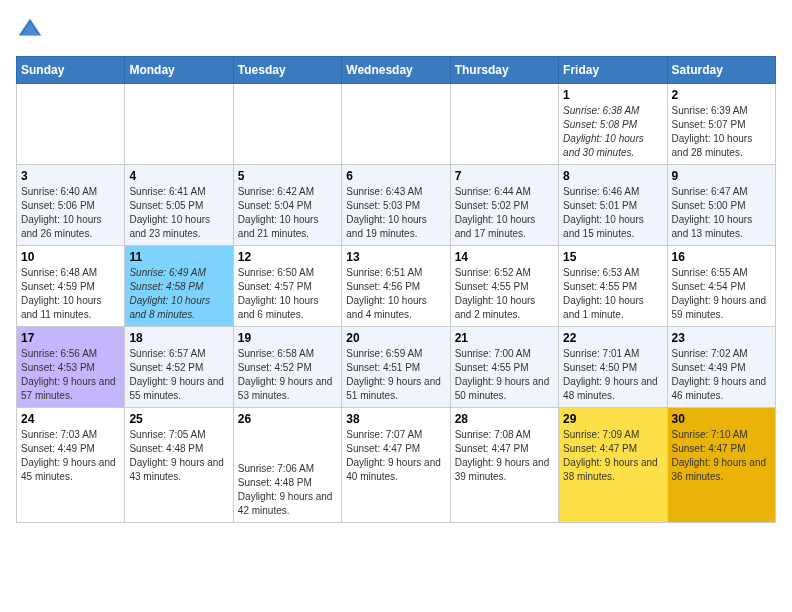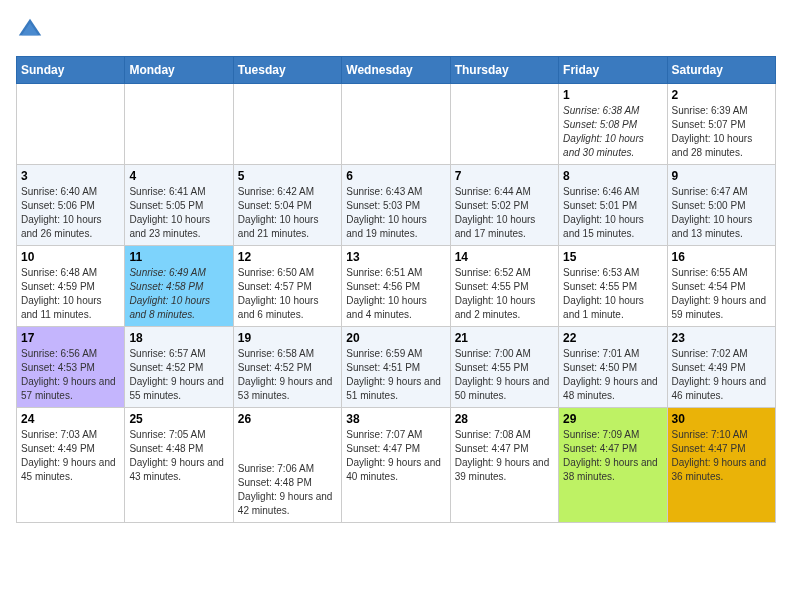--- a/index.html
+++ b/index.html
@@ -299,21 +299,21 @@
           <div class="day-info" style="white-space: pre-line;">Sunrise: 7:07 AM
 Sunset: 4:47 PM
 Daylight: 9 hours and 40 minutes.</div>
         </td>
         <td style="background-color: rgb(255, 255, 255);">
           <div class="day-number">28</div>
           <div class="day-info" style="white-space: pre-line;">Sunrise: 7:08 AM
 Sunset: 4:47 PM
 Daylight: 9 hours and 39 minutes.</div>
         </td>
-        <td style="background-color: #bef264;">
+        <td style="background-color: #fde047;">
           <div class="day-number">29</div>
           <div class="day-info" style="white-space: pre-line;">Sunrise: 7:09 AM
 Sunset: 4:47 PM
 Daylight: 9 hours and 38 minutes.</div>
         </td>
         <td style="background-color: #eab308;">
           <div class="day-number">30</div>
           <div class="day-info" style="white-space: pre-line;">Sunrise: 7:10 AM
 Sunset: 4:47 PM
 Daylight: 9 hours and 36 minutes.</div>

